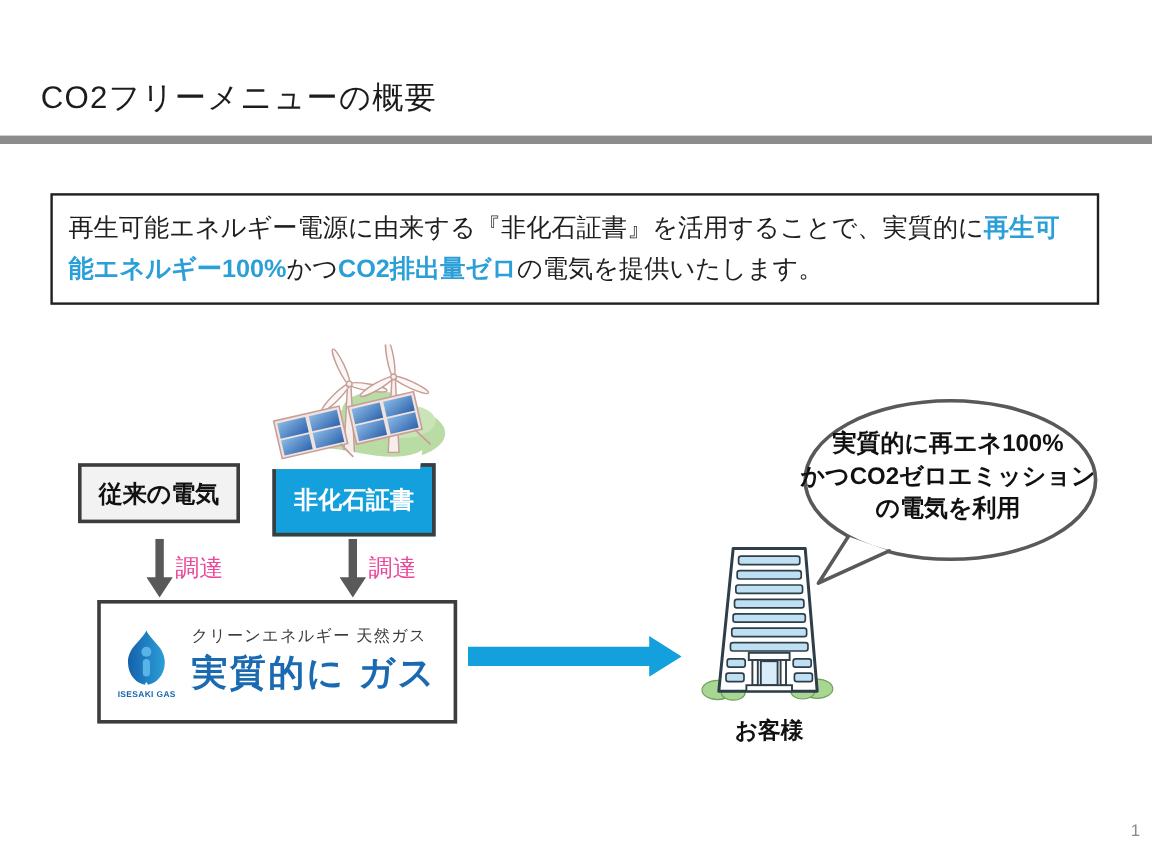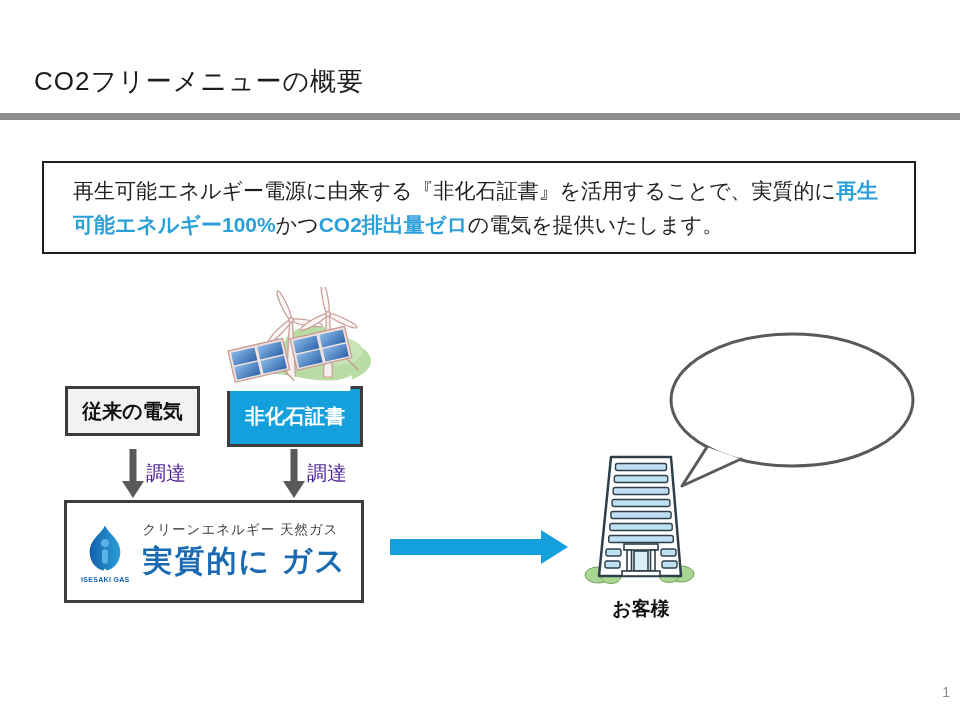--- a/index.html
+++ b/index.html
@@ -8,40 +8,40 @@
     font-family:"Liberation Sans","DejaVu Sans",sans-serif;overflow:hidden;
     margin:0 auto;color:#1f1f1f;
   }
   .abs{position:absolute;}
   
   .title{left:34px;top:64px;font-size:26px;font-weight:400;color:#1c1c1c;letter-spacing:1px;}
   .title-rule{left:0;top:113px;width:960px;height:7px;background:#8c8c8c;}
   
   .desc-box{
     left:42px;top:161px;width:874px;height:93px;box-sizing:border-box;
-    border:2px solid #1f1f1f;padding:11px 29px;font-size:21px;line-height:34px;
+    border:2px solid #1f1f1f;padding:11px 13px;font-size:21px;line-height:34px;
   }
   .desc-box .em{color:#2b9fd8;font-weight:700;}
   
   .src-box{
     box-sizing:border-box;display:flex;align-items:center;justify-content:center;
     border:3px solid #3d3d3d;font-size:20px;font-weight:700;
   }
   .box-conventional{left:65px;top:386px;width:135px;height:50px;background:#f2f2f2;color:#111;z-index:2;}
   .box-certificate{left:227px;top:386px;width:136px;height:61px;background:#149fdd;color:#fff;z-index:2;}
   .illu{left:222px;top:287px;z-index:3;}
   
   .down-arrow-1{left:122px;top:449px;}
   .down-arrow-2{left:283px;top:449px;}
-  .procure{font-size:20px;color:#4c1d95;}
+  .procure{font-size:20px;color:#ec4899;}
   .procure-1{left:146px;top:460px;}
   .procure-2{left:307px;top:460px;}
   
   .isesaki-box{
-    left:64px;top:500px;width:300px;height:103px;box-sizing:border-box;
+    left:81px;top:500px;width:300px;height:103px;box-sizing:border-box;
     border:3px solid #3d3d3d;background:#fff;display:flex;align-items:center;
     justify-content:center;gap:13px;z-index:2;
   }
   .logo-wrap{display:flex;flex-direction:column;align-items:center;}
   .logo-caption{font-size:7px;font-weight:700;color:#1565af;letter-spacing:.3px;margin-top:1px;}
   .isesaki-text{display:flex;flex-direction:column;}
   .isesaki-tagline{font-size:13.5px;color:#3c3c3c;letter-spacing:1px;}
   .isesaki-name{font-size:30px;font-weight:700;color:#1a6ab2;letter-spacing:2px;margin-top:2px;}
   
   .menu-label-wrap{left:392px;top:486px;width:178px;text-align:center;}
@@ -202,16 +202,21 @@
       <rect x="38" y="123" width="38" height="5" fill="#ffffff" stroke="#2e3f4a" stroke-width="1.6"></rect>
     </g>
   </svg>
   <div class="abs customer">お客様</div>
 
   <svg class="abs bubble-svg" width="258" height="164" viewBox="0 0 258 164">
     <ellipse cx="132" cy="70" rx="121" ry="66" fill="#ffffff" stroke="#595959" stroke-width="3"></ellipse>
     <polygon points="47,117 22,156 81,129" fill="#ffffff"></polygon>
     <polyline points="47,117 22,156 81,129" fill="none" stroke="#595959" stroke-width="3" stroke-linecap="round" stroke-linejoin="round"></polyline>
   </svg>
+  <div class="abs bubble-text">
+    <div>実質的に再エネ100%</div>
+    <div>かつCO2ゼロエミッション</div>
+    <div>の電気を利用</div>
+  </div>
 
   <div class="abs page-num">1</div>
 
 </div>
 
 </body></html>

